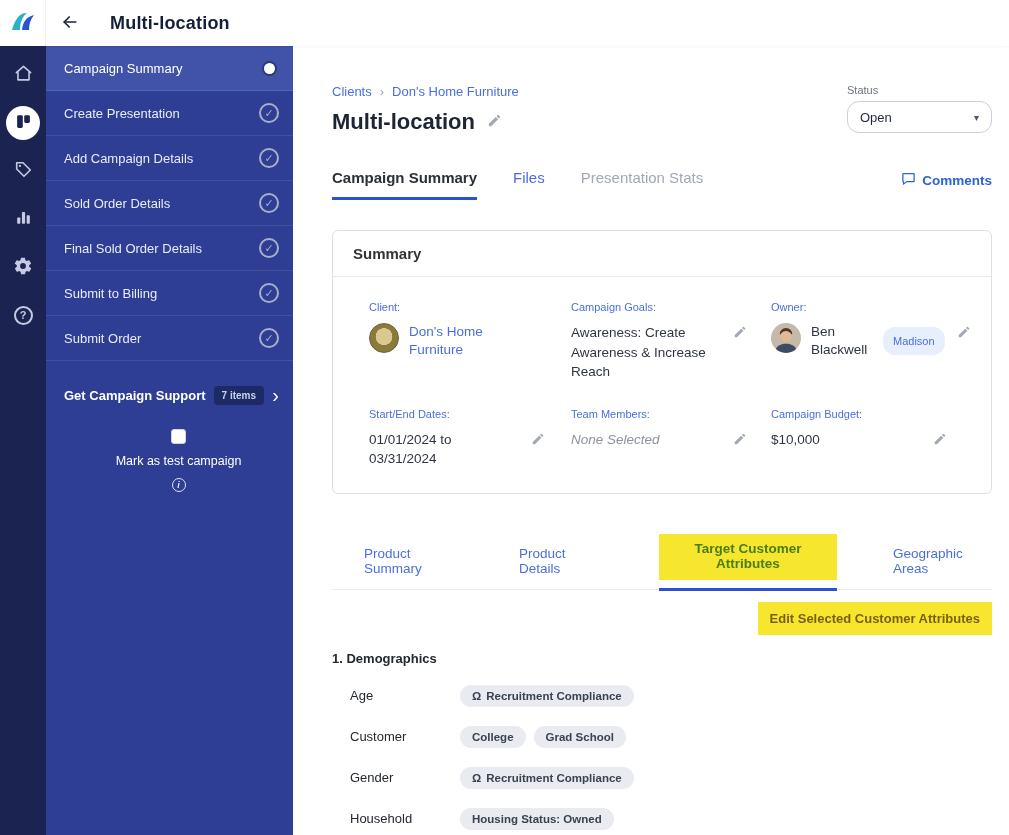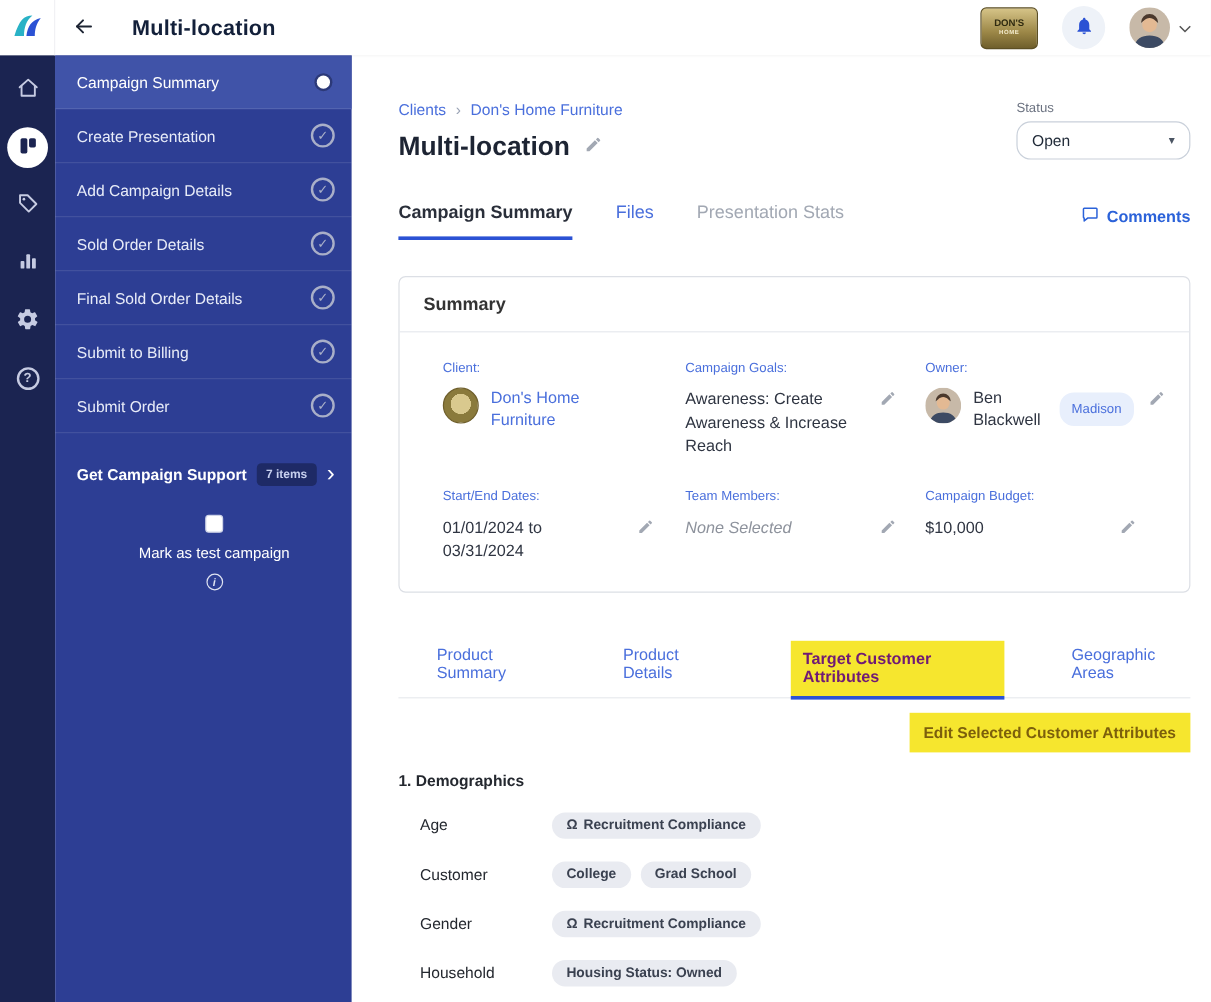--- a/index.html
+++ b/index.html
@@ -67,21 +67,21 @@
   .mini-logo{width:30px;height:30px;border-radius:50%;background:radial-gradient(circle at 50% 45%,#d9c98e 0 40%,#8a7a3c 41% 100%);border:1px solid #6f5f2c;flex:none;}
   .client-link{color:#4a6fdc;font-size:13.5px;line-height:1.35;width:92px;cursor:pointer;}
   .val-wrap{width:150px;font-size:13.5px;color:#2f3542;line-height:1.45;}
   .owner-avatar{width:30px;height:30px;border-radius:50%;overflow:hidden;flex:none;}
   .owner-name{font-size:13.5px;color:#2f3542;line-height:1.3;width:62px;}
   .owner-badge{background:#e8effc;color:#4a6fdc;font-size:11px;padding:8px 10px;border-radius:12px;white-space:nowrap;margin-top:4px;}
   .team-text{font-style:italic;color:#8d929c;}
 
   .subtabs{display:flex;gap:56px;margin-top:40px;border-bottom:1px solid #e8eaee;padding-left:32px;align-items:flex-end;}
   .subtab{font-size:13.5px;color:#4a6fdc;font-weight:500;padding-bottom:13px;cursor:pointer;}
-  .subtab.active{color:#701a75;font-weight:600;border-bottom:3px solid #2b52d4;margin-bottom:-2px;padding-bottom:0;}
+  .subtab.active{color:#4d7c0f;font-weight:600;border-bottom:3px solid #2b52d4;margin-bottom:-2px;padding-bottom:8px;text-align:center;}
   .subtab.active .hl{display:inline-block;background:#f6e62e;padding:7px 10px 9px;}
   .edit-row{text-align:right;margin-top:12px;}
   .edit-link{display:inline-block;background:#f6e62e;color:#7c5f0c;font-size:13px;font-weight:600;padding:9px 12px;cursor:pointer;}
   .demo-heading{margin-top:16px;font-size:13px;font-weight:700;color:#24282f;}
   .attr-row{display:flex;align-items:center;margin-top:19px;padding-left:18px;}
   .attr-label{width:110px;font-size:13px;color:#24282f;}
   .pills{display:flex;gap:8px;}
   .pill{display:inline-flex;align-items:center;gap:5px;background:#e9ebf1;border-radius:13px;padding:5px 12px;font-size:11.5px;font-weight:600;color:#3a4150;}
 </style>
 </head>
@@ -98,48 +98,20 @@
   </div>
   <button class="back-btn">
     <span>
       <svg width="20" height="20" viewBox="0 0 24 24" fill="none" stroke="#1d2433" stroke-width="2" stroke-linecap="round" stroke-linejoin="round">
           <path d="M19 12H5"></path>
           <path d="M11 18l-6-6 6-6"></path>
         </svg>
     </span>
   </button>
   <div class="topbar-title">Multi-location</div>
-  <div class="topbar-right">
-    <div class="dons-logo">
-      <span class="l1">DON'S</span>
-      <span class="l2">HOME</span>
-    </div>
-    <div class="bell-wrap">
-      <span>
-        <svg width="17" height="17" viewBox="0 0 24 24" fill="#2b52d4">
-            <path d="M12 22c1.1 0 2-.9 2-2h-4c0 1.1.9 2 2 2zm6-6v-5c0-3.1-1.6-5.6-4.5-6.3V4c0-.8-.7-1.5-1.5-1.5S10.5 3.2 10.5 4v.7C7.6 5.4 6 7.9 6 11v5l-2 2v1h16v-1l-2-2z"></path>
-          </svg>
-      </span>
-    </div>
-    <div class="user-menu">
-      <div class="avatar">
-        <svg viewBox="0 0 36 36" width="34" height="34">
-          <rect width="36" height="36" fill="#c7b9a8"></rect>
-          <circle cx="18" cy="15.5" r="6.5" fill="#e3b993"></circle>
-          <path d="M18 6a7.5 7.5 0 0 0-7.5 7.5c0 1.5 3-4 7.5-4s7.5 5.5 7.5 4A7.5 7.5 0 0 0 18 6z" fill="#4a382c"></path>
-          <path d="M4 36c1.5-8 7-11 14-11s12.5 3 14 11z" fill="#3c4a63"></path>
-        </svg>
-      </div>
-      <span>
-        <svg width="11" height="7" viewBox="0 0 12 8">
-            <path d="M1 1l5 5 5-5" stroke="#555" stroke-width="1.5" fill="none"></path>
-          </svg>
-      </span>
-    </div>
-  </div>
 </div>
 
 <div class="rail">
   <div class="rail-item">
     <span>
       <svg viewBox="0 0 24 24" width="19" height="19" fill="none" stroke="#c6cbe2" stroke-width="2" stroke-linecap="round" stroke-linejoin="round">
           <path d="M3 11l9-8 9 8"></path>
           <path d="M5 10v10h14V10"></path>
         </svg>
     </span>

